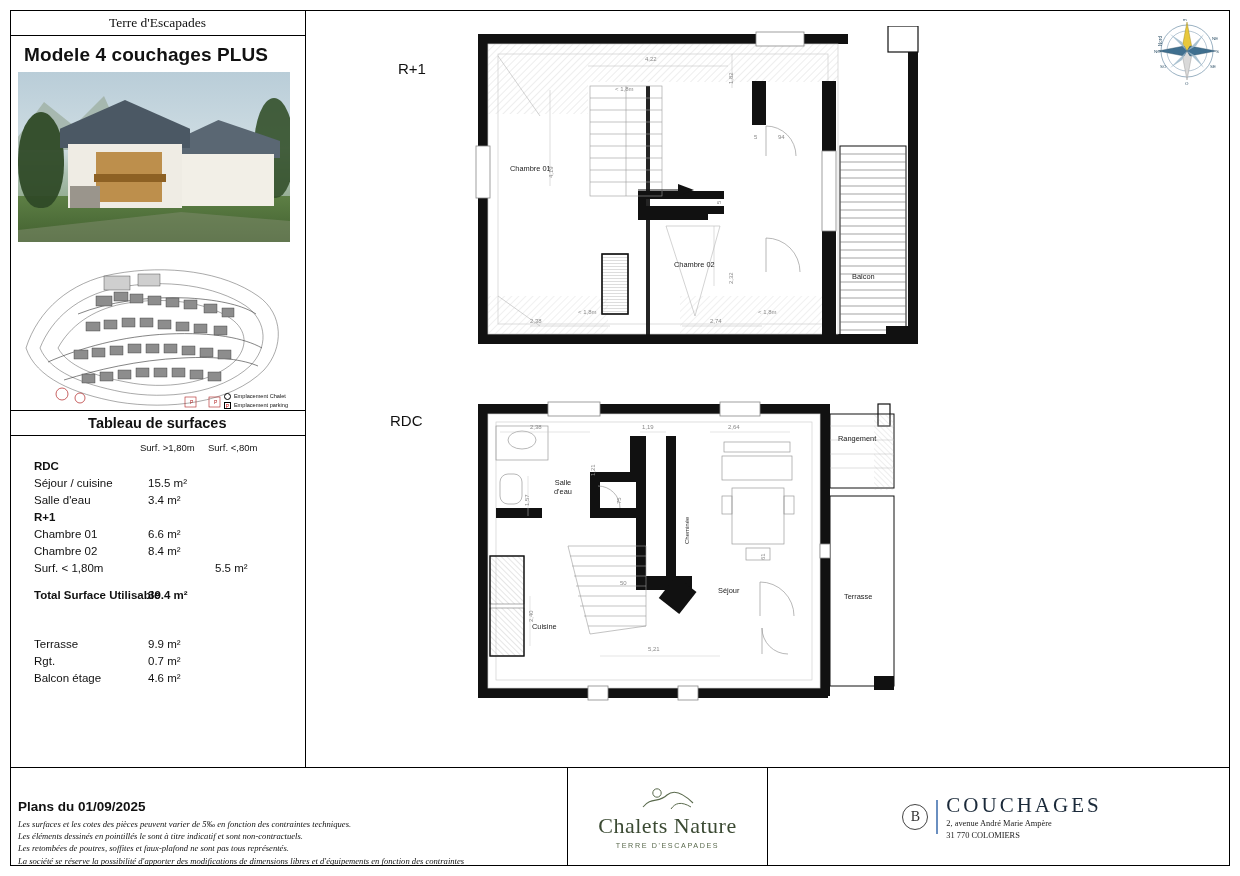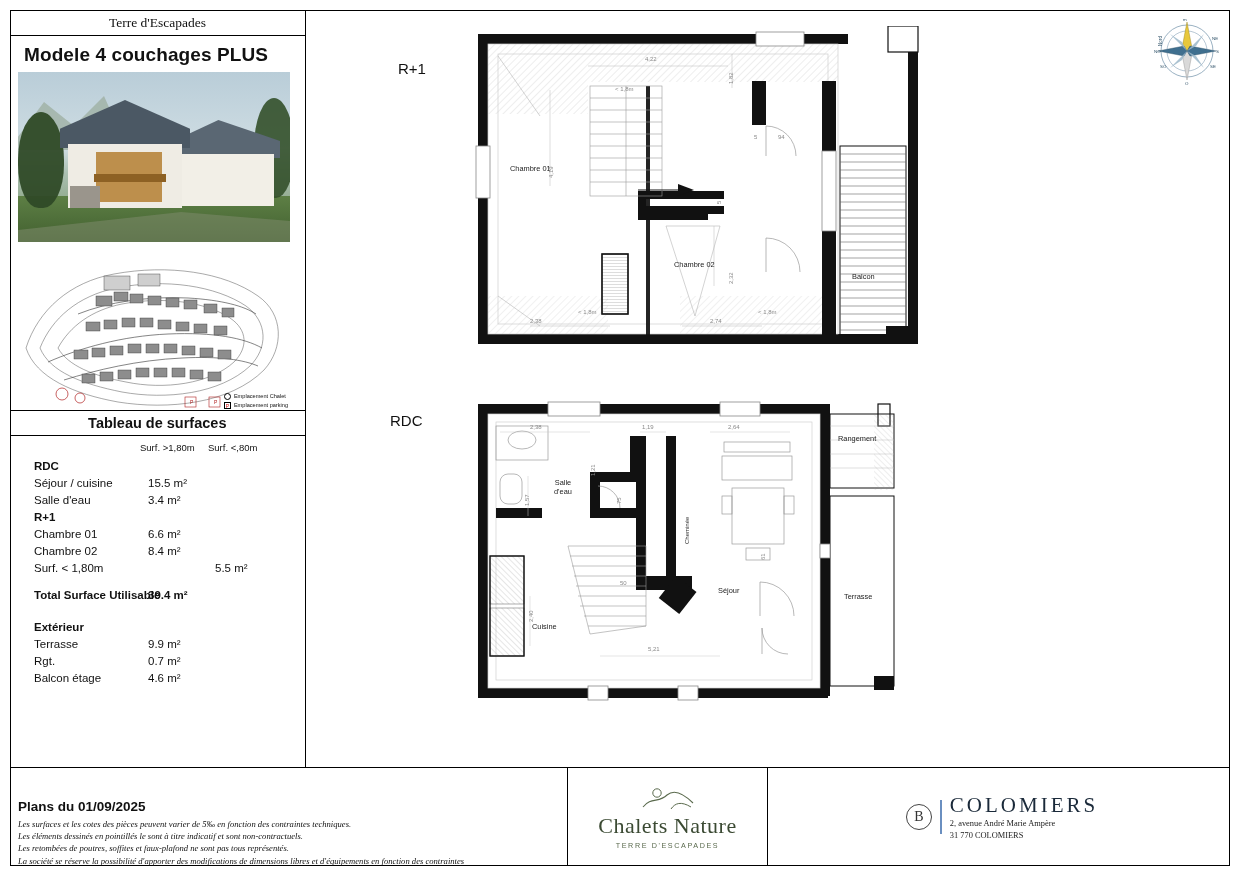--- a/index.html
+++ b/index.html
@@ -290,23 +290,20 @@
       <span class="v1">8.4 m²</span>
       </div>
     <div class="srow" style="top:126px">
       <span class="lbl">Surf. &lt; 1,80m</span>
       <span class="v2">5.5 m²</span>
       </div>
     <div class="srow bold" style="top:153px">
       <span class="lbl">Total Surface Utilisable</span>
       <span class="v1">39.4 m²</span>
       </div>
-    <div class="srow sect" style="top:185px">
-        <span class="lbl">Extérieur</span>
-      </div>
     <div class="srow" style="top:202px">
       <span class="lbl">Terrasse</span>
       <span class="v1">9.9 m²</span>
       </div>
     <div class="srow" style="top:219px">
       <span class="lbl">Rgt.</span>
       <span class="v1">0.7 m²</span>
       </div>
     <div class="srow" style="top:236px">
       <span class="lbl">Balcon étage</span>
@@ -607,19 +604,19 @@
         <path d="M2 22 C10 12 18 18 26 10 C33 4 42 8 52 18" fill="none" stroke="#5a6a4d" stroke-width="1.1"></path>
         <path d="M30 24 C34 18 40 16 50 22" fill="none" stroke="#5a6a4d" stroke-width="1"></path>
       </svg>
       <div class="logoname">Chalets Nature</div>
       <div class="logosub">TERRE D'ESCAPADES</div>
     </div>
     <div class="f4">
       <div class="bcirc">B</div>
       <div class="bar"></div>
       <div>
-        <div class="btxt">COLOMIERS</div>
+        <div class="btxt">COUCHAGES</div>
         <div class="baddr">2, avenue André Marie Ampère</div>
         <div class="baddr">31 770 COLOMIERS</div>
       </div>
     </div>
   </div>
 </div>
 
 </body></html>

